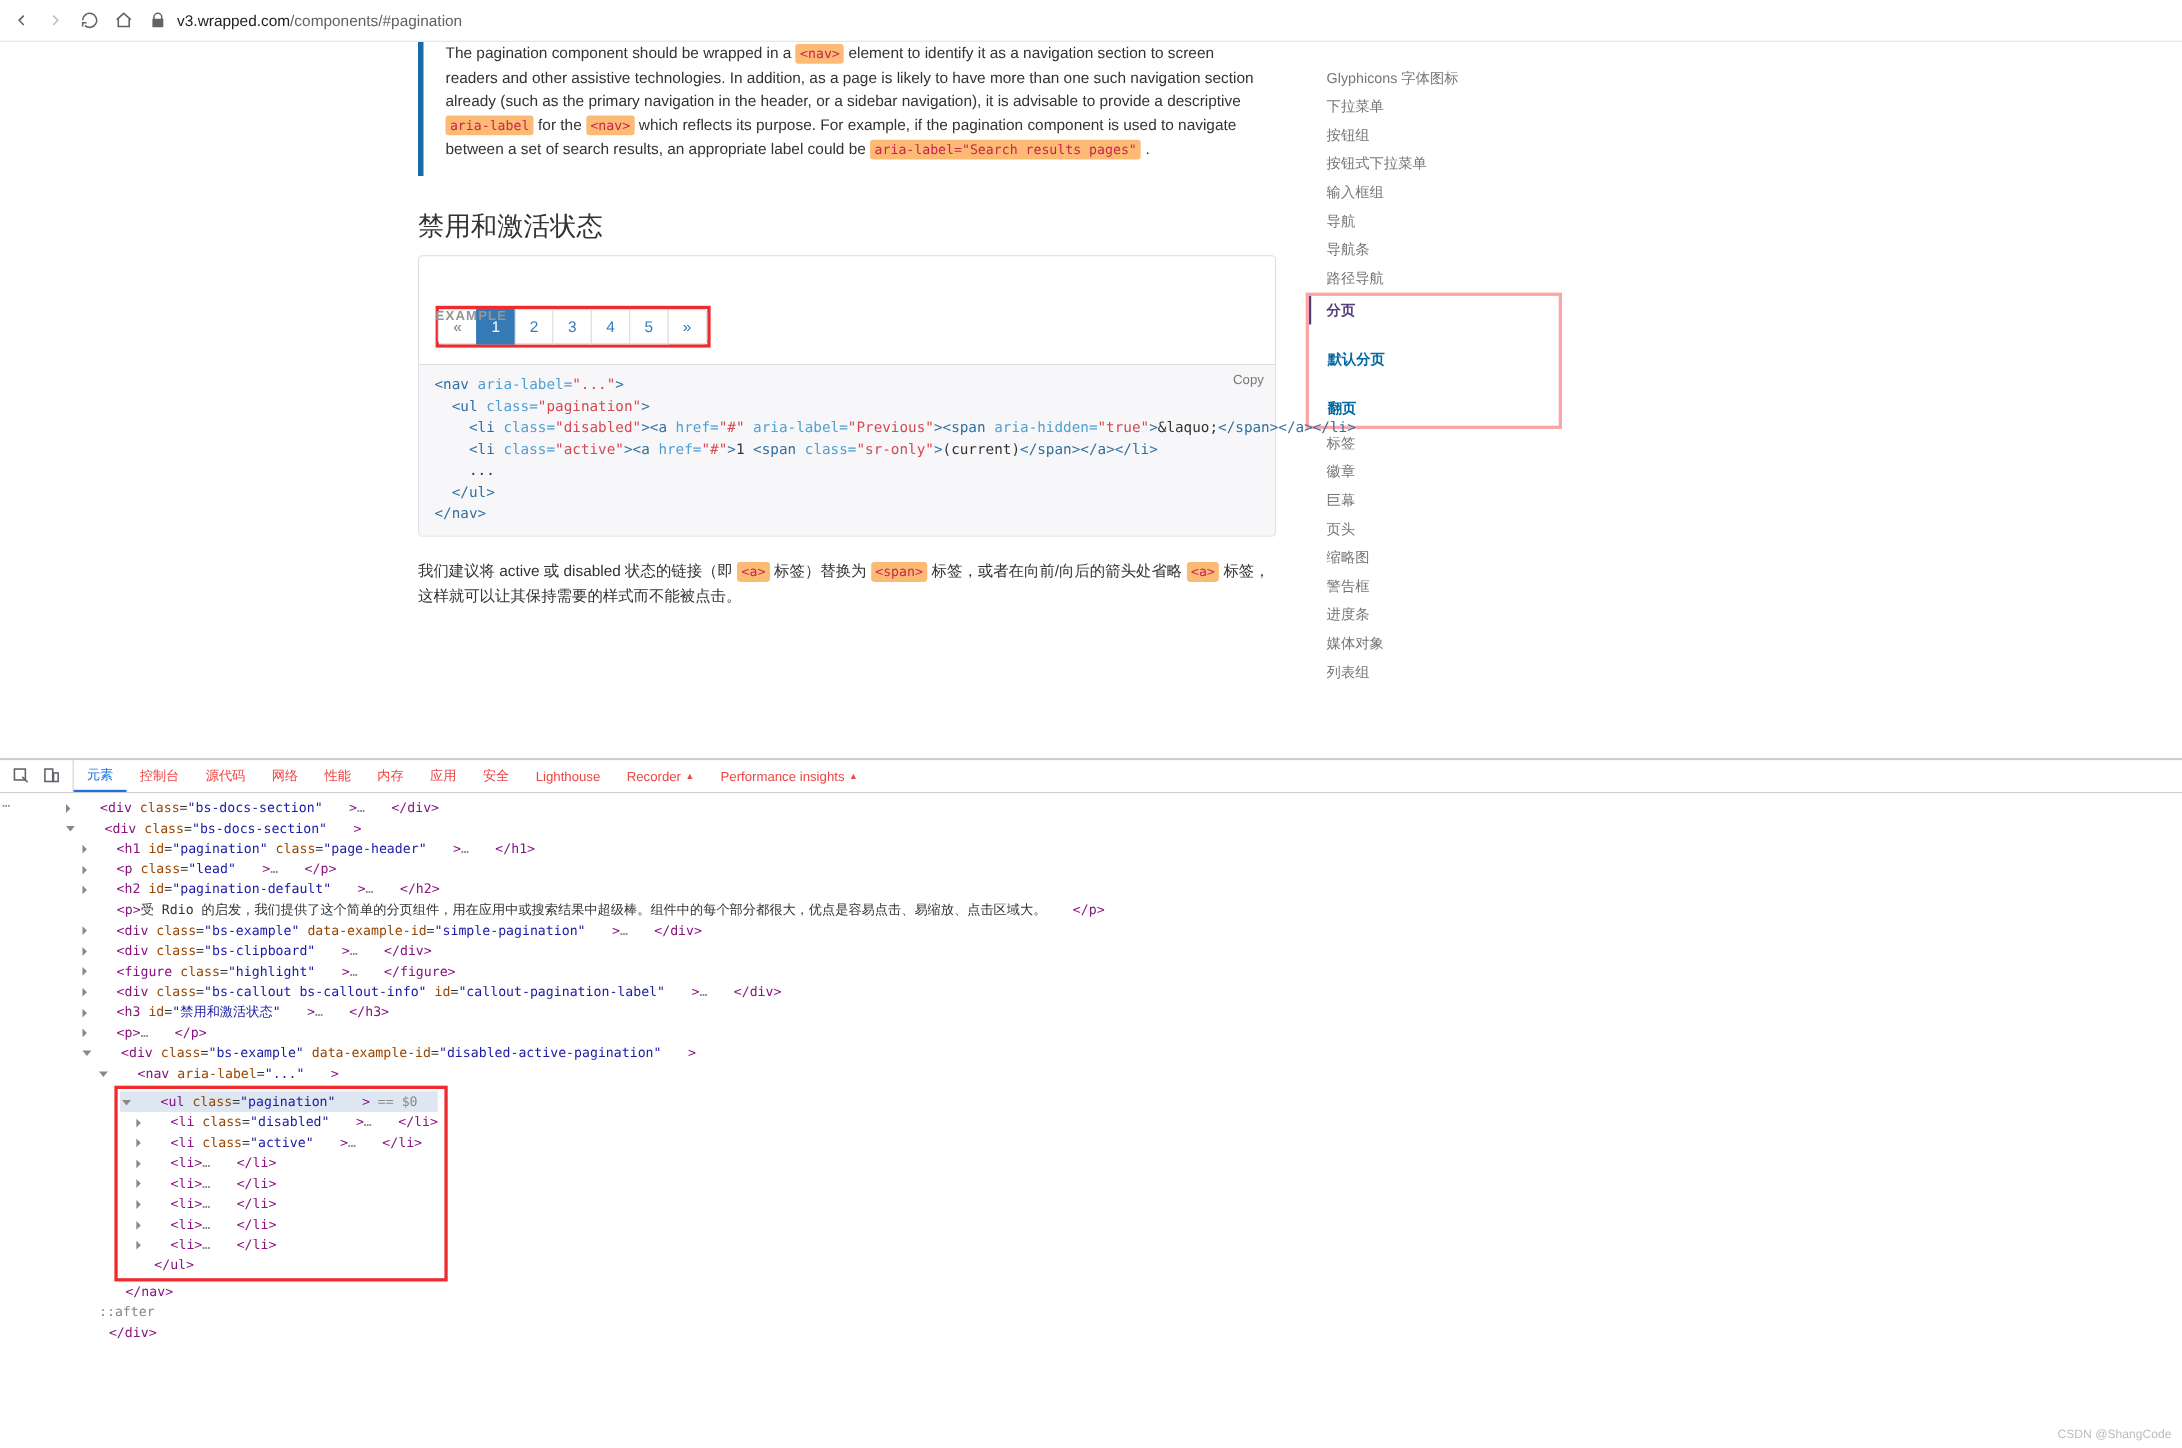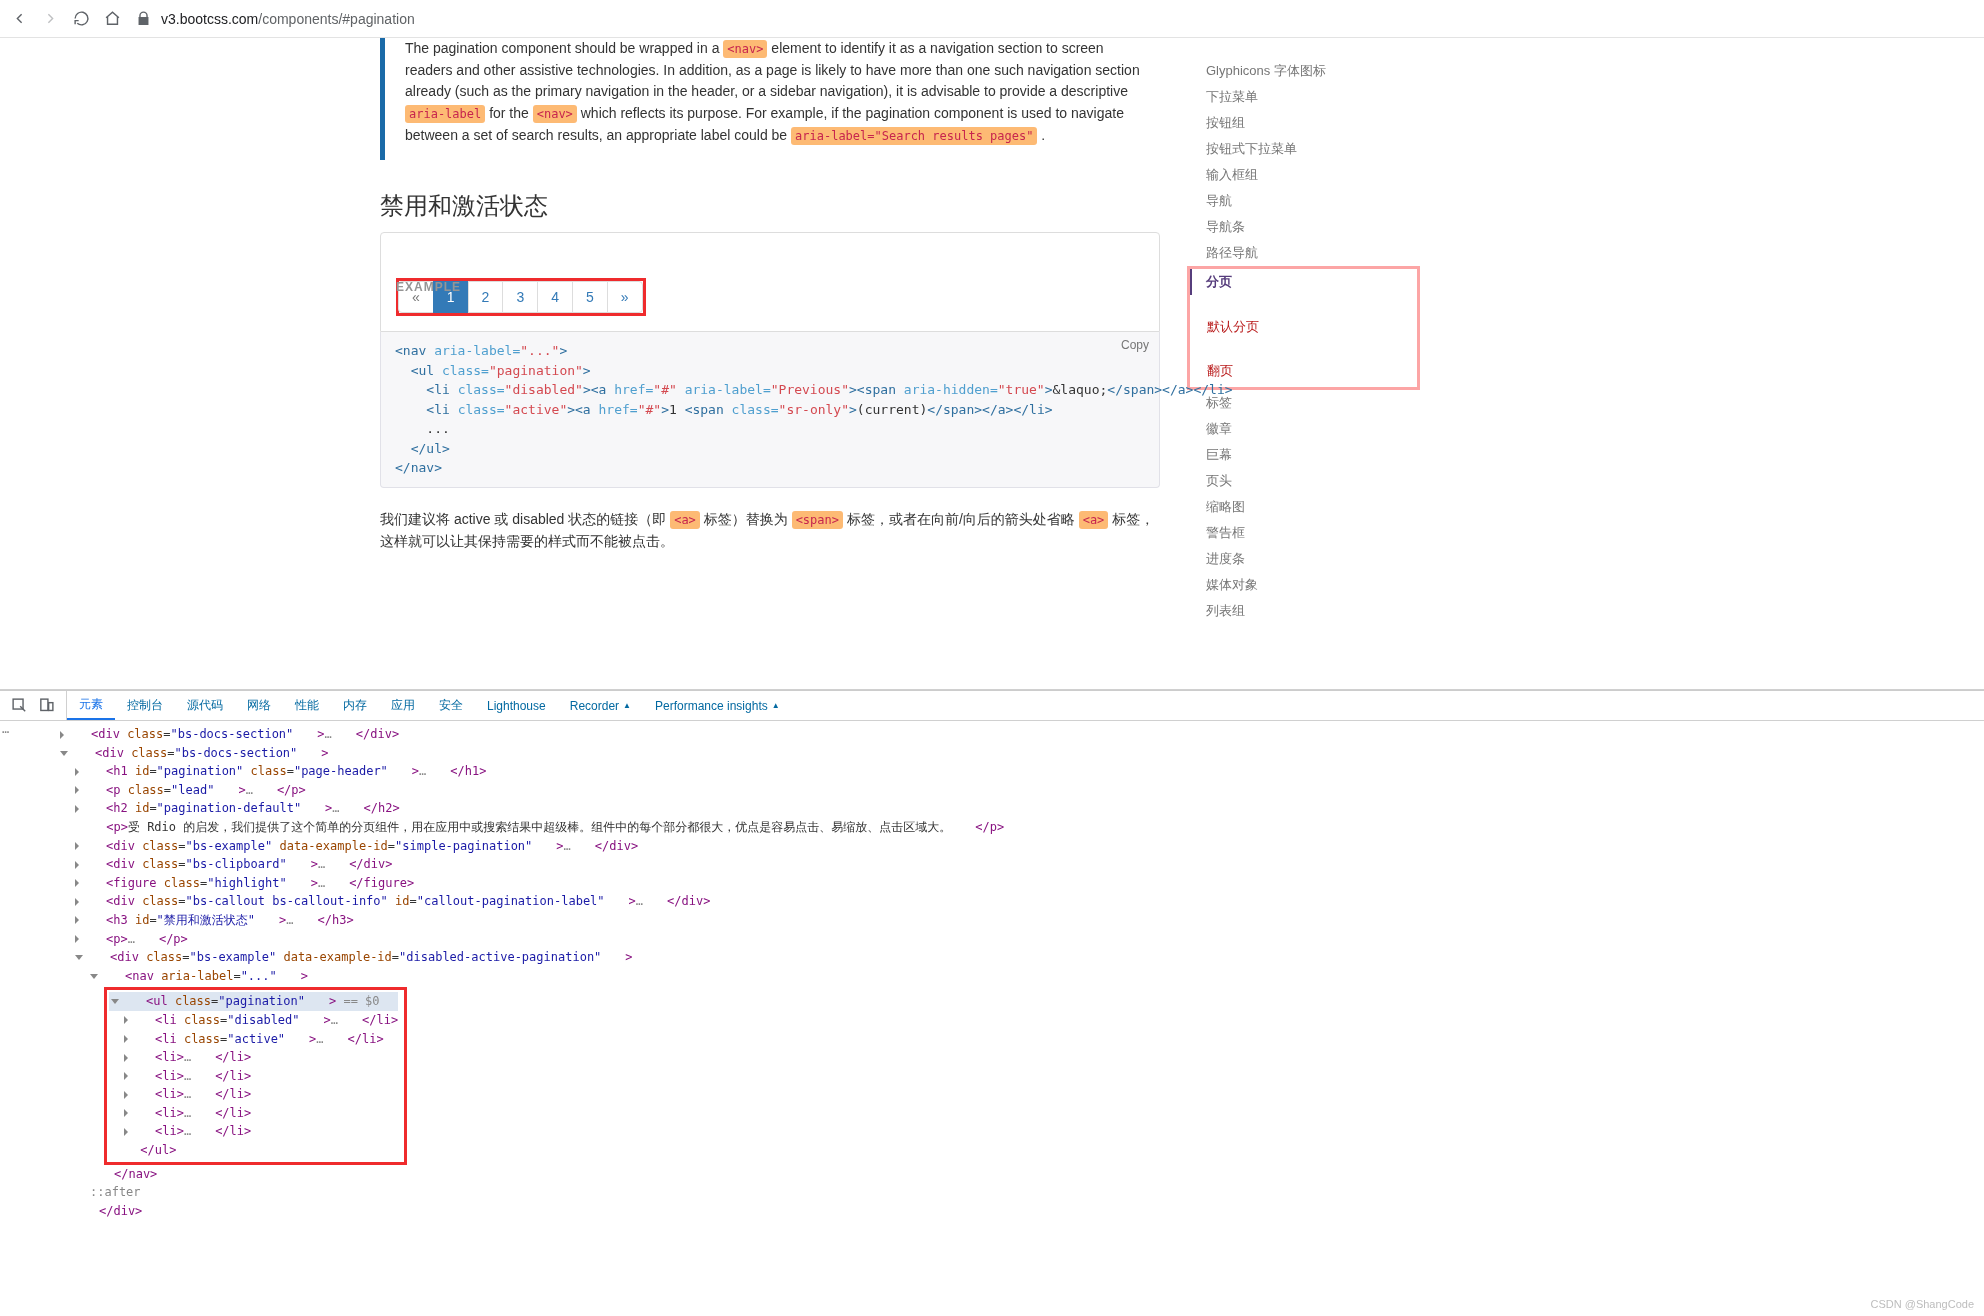--- a/index.html
+++ b/index.html
@@ -83,28 +83,28 @@
   pre.code { margin:0; font-family: Menlo, Monaco, Consolas, monospace; font-size:13px; line-height:1.5; white-space:pre; color:#333; }
   .nt { color:#2f6f9f; }
   .na { color:#4f9fcf; }
   .s  { color:#d44950; }
 
   
   .side-nav { list-style:none; margin:0; padding:0; font-size:13px; }
   .side-nav li { padding:4px 0 4px 14px; color:#767676; cursor:pointer; border-left:2px solid transparent;}
   .side-nav li.active { color:#563d7c; font-weight:700; border-left:2px solid #563d7c; }
   .side-nav .sub { list-style:none; padding-left:15px; margin:2px 0 4px;}
-  .side-nav .sub li { padding:3px 0; font-weight:400; color:#b91c1c;margin-top:20px;}
+  .side-nav .sub li { padding:3px 0; font-weight:700; color:#0369a1;margin-top:20px;}
   .side-hl { border:3px solid #fca5a5; margin-left:-3px; padding-right:52px;}
 
   
   .devtools { border-top:1px solid #ccc; background:#fff; font-size:12px; color:#333; font-family: Menlo, Monaco, Consolas, monospace;}
   .dt-tabs { display:flex; align-items:flex-start; height:30px; border-bottom:1px solid #d0d0d0; font-family:-apple-system, "Microsoft YaHei", sans-serif; font-size:12px;}
   .dt-left-icons { display:flex; gap:8px; padding:0 10px; border-right:1px solid #d0d0d0; height:100%; align-items:center;}
-  .dt-tab { padding:0 12px; color:#0369a1; height:100%; display:flex; align-items:center; cursor:pointer;}
+  .dt-tab { padding:0 12px; color:#ef4444; height:100%; display:flex; align-items:center; cursor:pointer;}
   .dt-tab.active { color:#1a73e8; border-bottom:2px solid #1a73e8; }
   .dt-dom { padding:4px 0 10px 60px; }
   .dt-line { white-space:pre; line-height:1.55; }
   .dt-line .caret { display:inline-block; width:0; height:0; border-left:4px solid #888; border-top:4px solid transparent; border-bottom:4px solid transparent; margin-right:3px; vertical-align:middle;}
   .dt-line .caret.open { border-left:4px solid transparent; border-right:4px solid transparent; border-top:5px solid #888; border-bottom:0;}
   .tag { color:#881280;margin-left:24px; }
   .attr { color:#994500; }
   .val { color:#1a1aa6; }
   .txt { color:#333; }
   .dimmed { color:#888; }
@@ -140,21 +140,21 @@
         <path d="M3 11l9-8 9 8"></path>
         <path d="M5 10v10h14V10"></path>
       </svg>
     </div>
   <div class="url-box">
     <span class="chrome-icon url-lock">
         <svg viewBox="0 0 24 24" fill="currentColor">
           <path d="M6 10V8a6 6 0 1 1 12 0v2h1v11H5V10h1zm2 0h8V8a4 4 0 1 0-8 0v2z"></path>
         </svg>
       </span>
-    <span><span class="url-host">v3.bootcss.com</span><span class="url-path">/components/#pagination</span></span>
+    <span><span class="url-host">v3.wrapped.com</span><span class="url-path">/components/#pagination</span></span>
   </div>
 </div>
 
 <div class="page-wrap">
   <div class="page-inner">
     <div class="main-col">
       <div class="callout">
         <p>
           <span>The pagination component should be wrapped in a </span><code class="inline">&lt;nav&gt;</code><span> element to identify it as a navigation section to screen readers and other assistive technologies. In addition, as a page is likely to have more than one such navigation section already (such as the primary navigation in the header, or a sidebar navigation), it is advisable to provide a descriptive </span><code class="inline">aria-label</code><span> for the </span><code class="inline">&lt;nav&gt;</code><span> which reflects its purpose. For example, if the pagination component is used to navigate between a set of search results, an appropriate label could be </span><code class="inline">aria-label="Search results pages"</code><span> .</span>
         </p>

